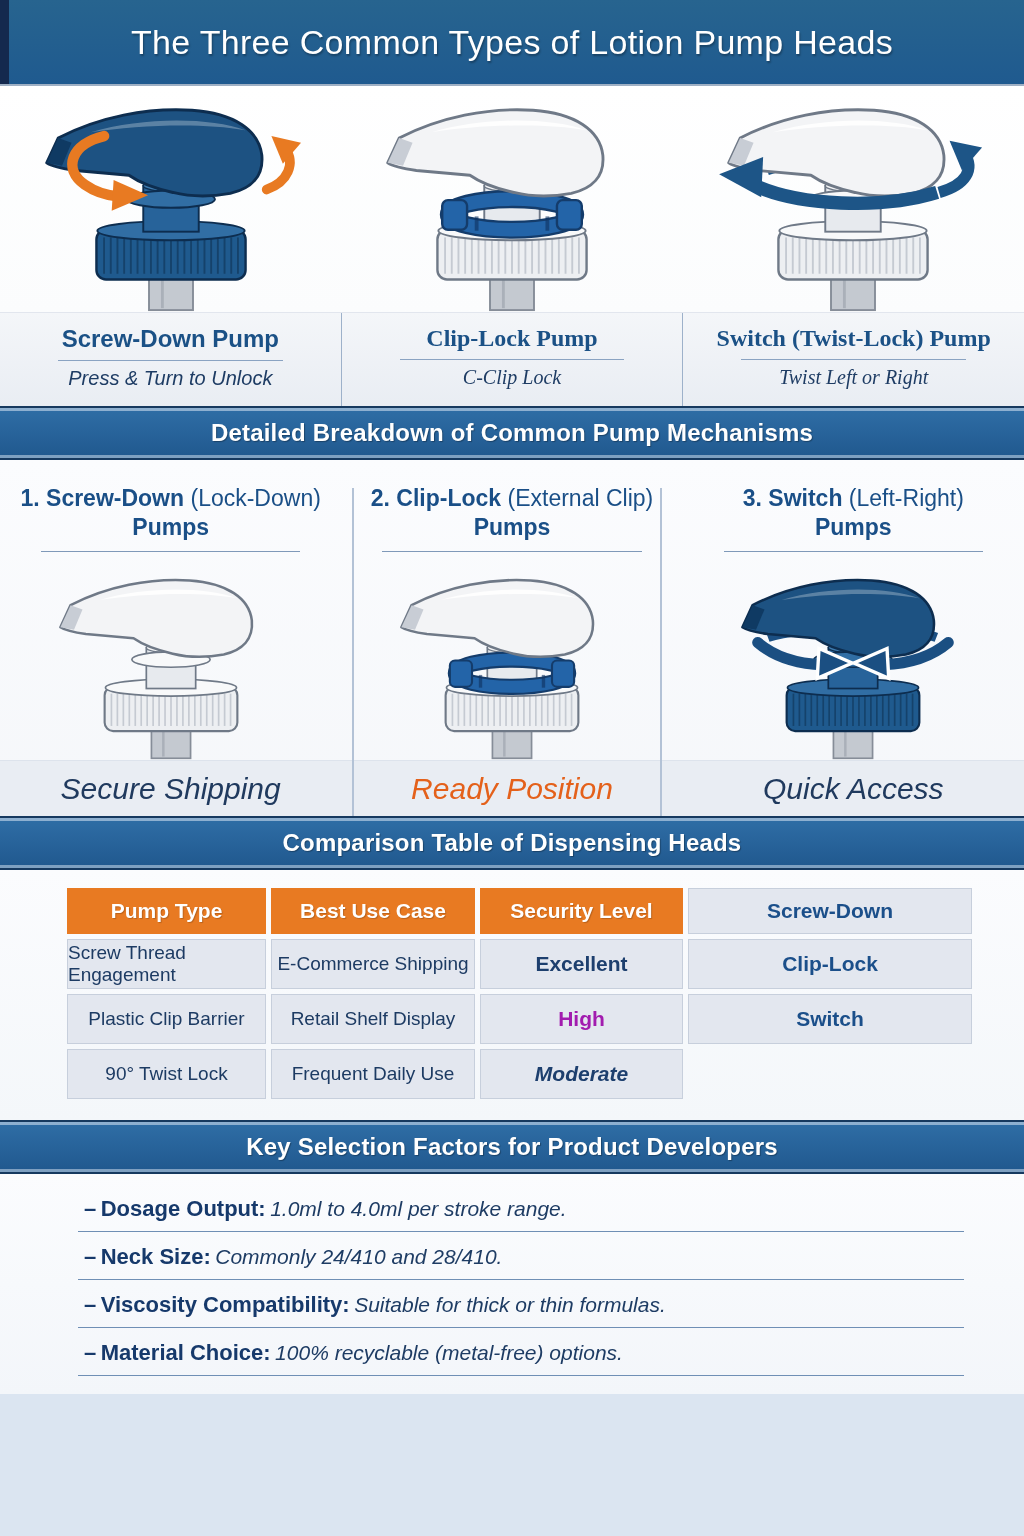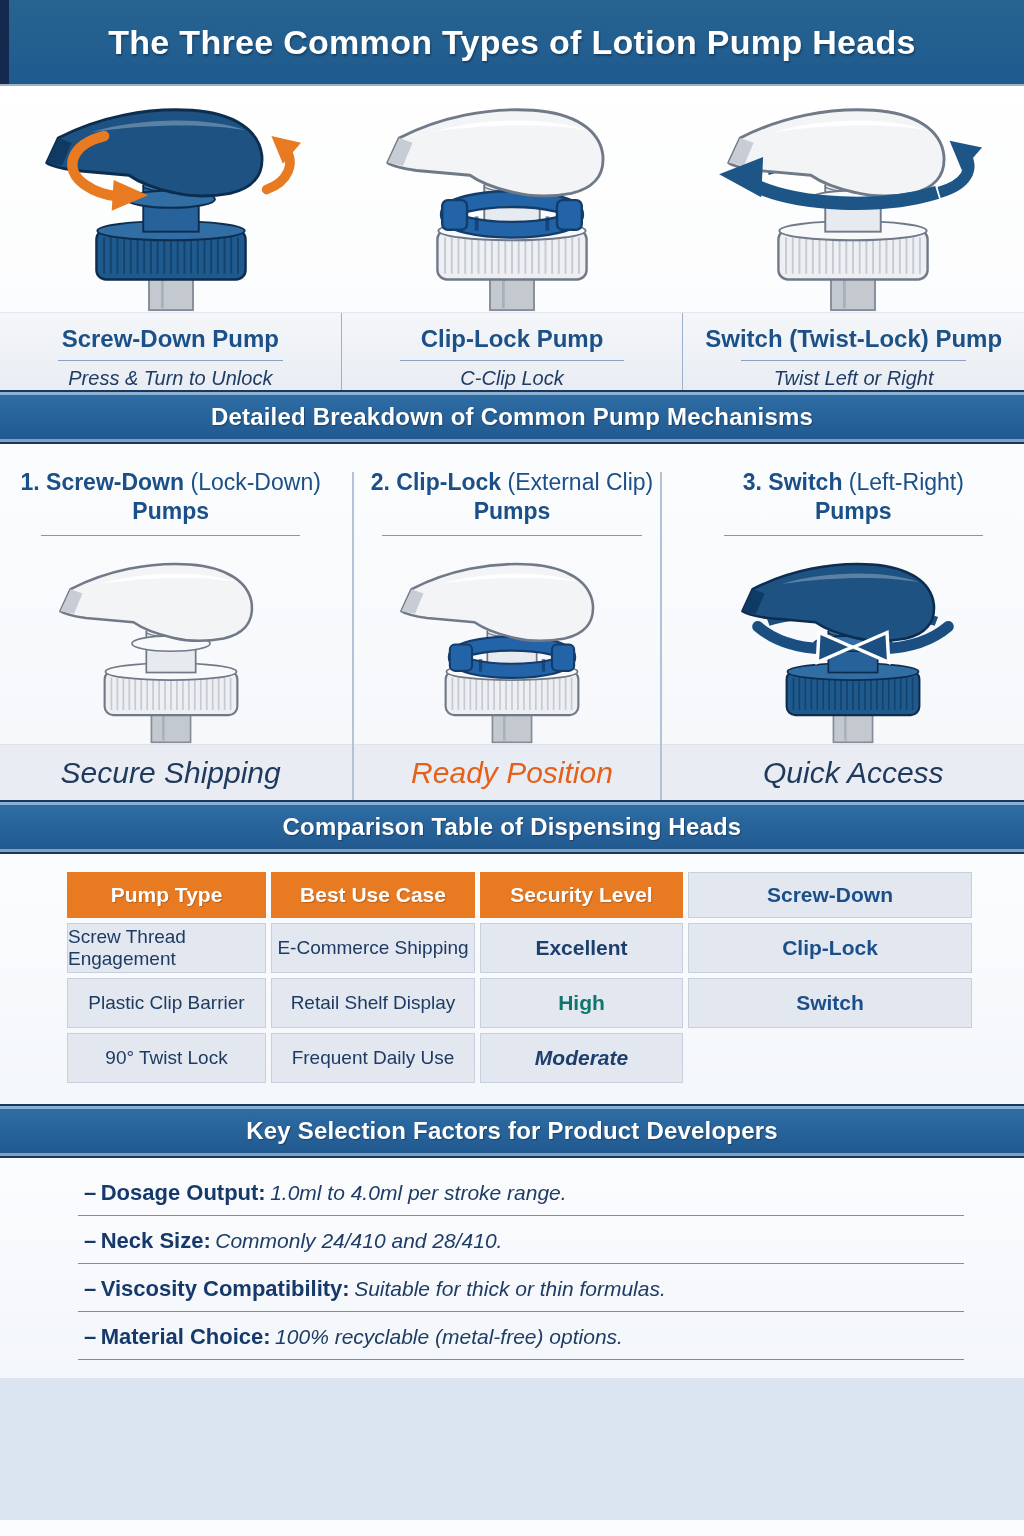--- a/index.html
+++ b/index.html
@@ -10,21 +10,21 @@
   
   .title-banner{
     position:relative; height:86px;
     background:linear-gradient(#27648f,#1f5a8f);
     border-bottom:2px solid #9fb0c4;
     box-shadow:0 2px 0 #ffffff;
     display:flex; align-items:center; justify-content:center;
   }
   .title-edge{ position:absolute; left:0; top:0; width:9px; height:100%; background:#14294e; }
   .title-banner h1{
-    color:#ffffff; font-size:34px; font-weight:bold; letter-spacing:.3px;
+    color:#ffffff; font-size:34px; font-weight:normal; letter-spacing:.3px;
     text-shadow:1px 2px 2px rgba(0,0,0,.3);
   }
   .banner{
     height:54px;
     background:linear-gradient(#2f6ea6,#20588e);
     border-top:2px solid #16395f; border-bottom:2px solid #16395f;
     box-shadow:inset 0 3px 0 rgba(220,232,244,.55), inset 0 -3px 0 rgba(220,232,244,.5);
     display:flex; align-items:center; justify-content:center;
   }
   .banner span{
@@ -34,25 +34,25 @@
 
   
   .pumps-row{
     height:226px; background:linear-gradient(#ffffff,#fbfcfd);
     display:flex; justify-content:space-around; align-items:flex-end;
   }
   .pump-fig{ width:320px; height:218px; }
   .pump-fig svg{ width:100%; height:100%; display:block; }
 
   .pumps-captions{
-    height:78px; background:linear-gradient(#f4f6f9,#e9edf3);
+    height:94px; background:linear-gradient(#f4f6f9,#e9edf3);
     display:flex; border-top:1px solid #e2e6ee;
   }
   .pcap{ flex:1; text-align:center; padding-top:12px; }
-  .pcap + .pcap{ border-left:1px solid #9db1ca; }
+  .pcap + .pcap{ border-left:1px solid #9db1ca;font-family:Liberation Serif, serif; }
   .pcap-name{ font-size:24px; font-weight:bold; color:#1b5186; }
   .pcap-rule{ width:66%; height:1px; background:#8aa3c2; margin:7px auto 6px auto; }
   .pcap-sub{ font-size:20px; font-style:italic; color:#1e3c64; }
 
   
   .breakdown{ position:relative; height:356px; background:linear-gradient(#fbfcfe,#f5f7fa); }
   .v-div{ position:absolute; top:28px; bottom:0; width:2px; background:#b3c2d6; }
   .v-div.d1{ left:352px; } .v-div.d2{ left:660px; }
   .bd-headers{ display:flex; height:104px; padding-top:24px; }
   .bd-h{ flex:1; text-align:center; padding:0 20px; }
@@ -407,21 +407,21 @@
       <div class="cell th">Security Level</div>
 
       <div class="cell td c1">Screw-Down</div>
       <div class="cell td c2">Screw Thread Engagement</div>
       <div class="cell td c3">E-Commerce Shipping</div>
       <div class="cell td c4" style="color: rgb(29, 63, 110);">Excellent</div>
 
       <div class="cell td c1">Clip-Lock</div>
       <div class="cell td c2">Plastic Clip Barrier</div>
       <div class="cell td c3">Retail Shelf Display</div>
-      <div class="cell td c4" style="color: #0f766e;">High</div>
+      <div class="cell td c4" style="color: #a21caf;">High</div>
 
       <div class="cell td c1">Switch</div>
       <div class="cell td c2">90° Twist Lock</div>
       <div class="cell td c3">Frequent Daily Use</div>
       <div class="cell td c4" style="color: rgb(29, 63, 110); font-style: italic;">Moderate</div>
     </div>
   </section>
 
   <div class="banner">
     <span>Key Selection Factors for Product Developers</span>

